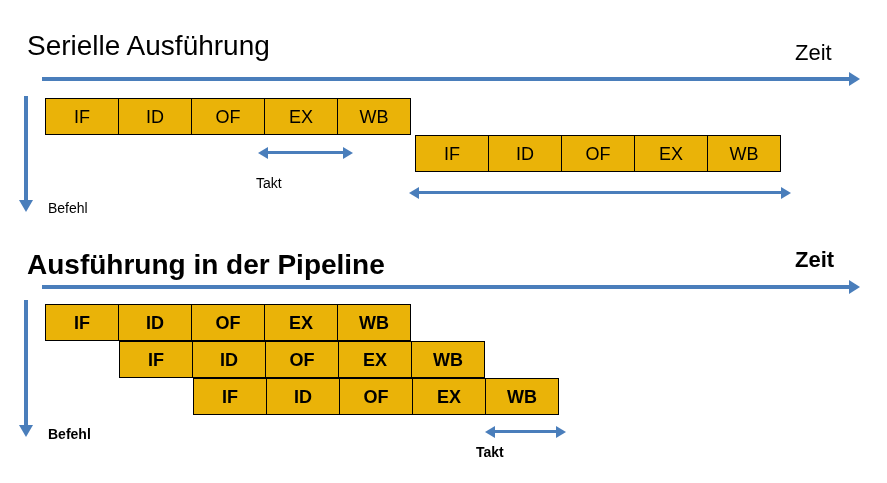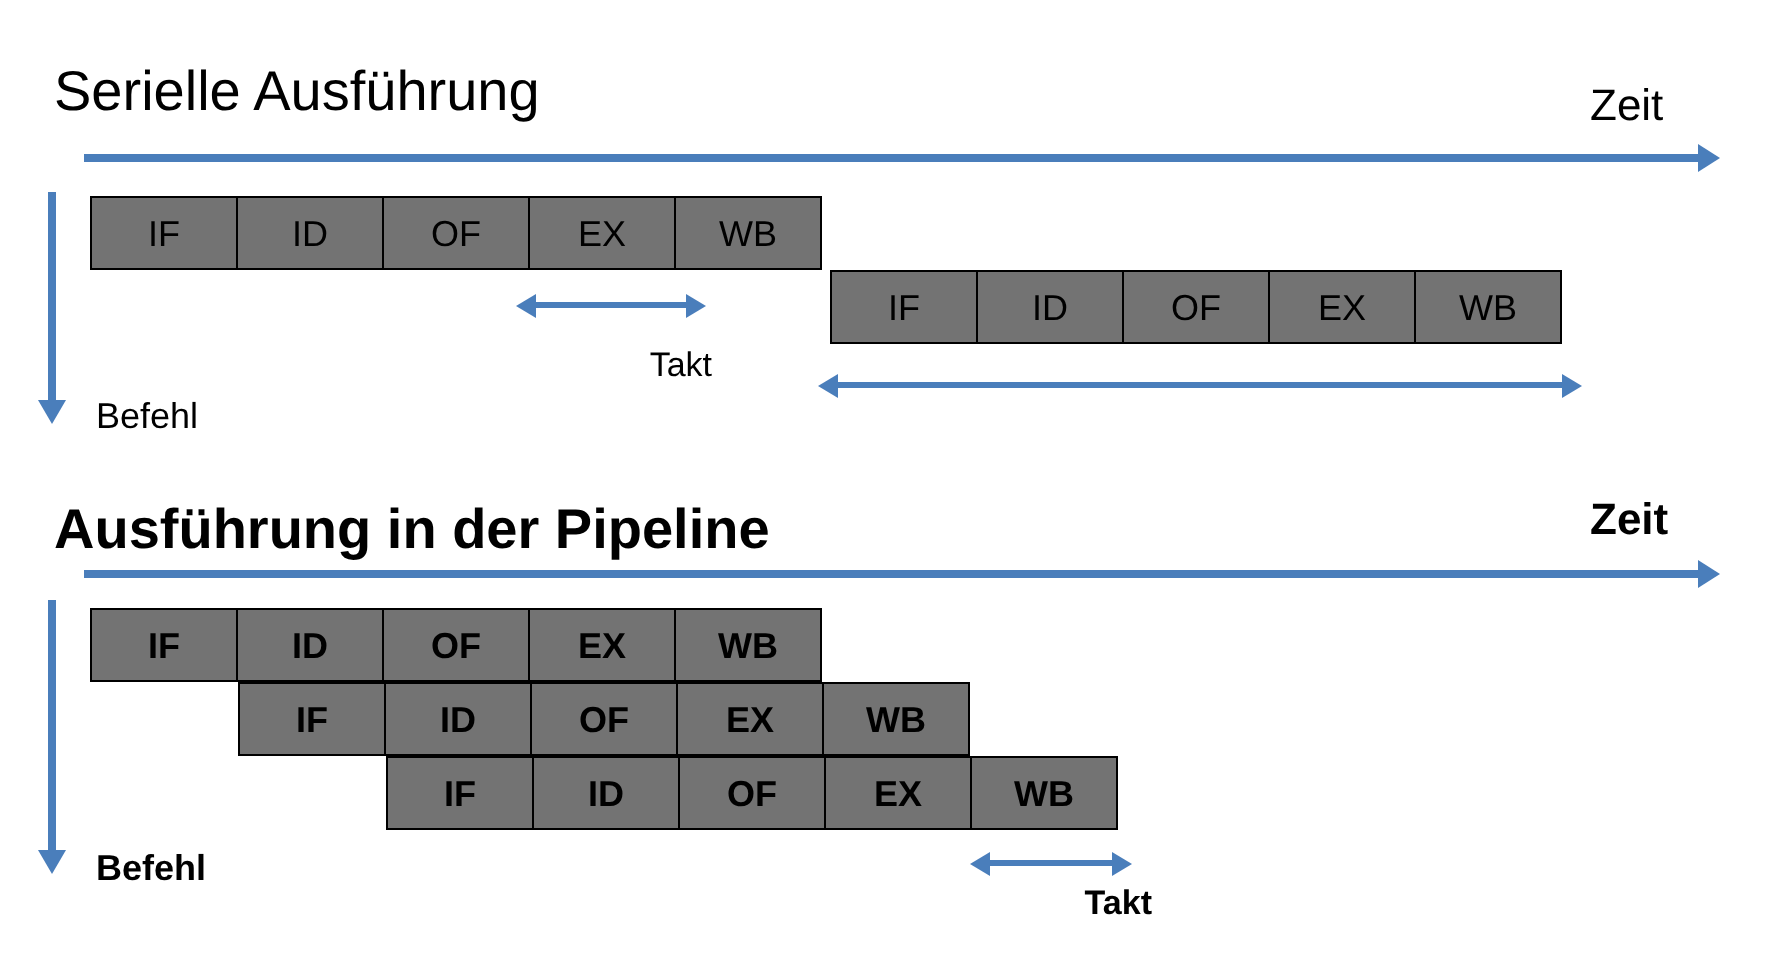--- a/index.html
+++ b/index.html
@@ -38,29 +38,29 @@
 
   
   .instr-axis{position:absolute;width:4px;background:#4A7EBB;}
   .instr-axis::after{
     content:"";position:absolute;left:-5px;bottom:-11px;
     width:0;height:0;
     border-top:12px solid #4A7EBB;
     border-left:7px solid transparent;
     border-right:7px solid transparent;
   }
-  .instr-label{position:absolute;font-size:18px;line-height:21px;white-space:nowrap;}
+  .instr-label{position:absolute;font-size:14px;line-height:21px;white-space:nowrap;}
 
   
   .stage-row{position:absolute;display:flex;}
   .stage{
     box-sizing:border-box;
     width:74px;height:37px;
     border:1px solid #000000;
-    background:#737373;
+    background:#eab308;
     display:flex;align-items:center;justify-content:center;
     font-size:18px;line-height:18px;
     margin-left:-1px;
   }
   .stage:first-child{margin-left:0;}
 
   
   .measure{position:absolute;height:3px;background:#4A7EBB;}
   .measure::before{
     content:"";position:absolute;left:-9px;top:-4.5px;
@@ -69,21 +69,21 @@
     border-top:6px solid transparent;
     border-bottom:6px solid transparent;
   }
   .measure::after{
     content:"";position:absolute;right:-9px;top:-4.5px;
     width:0;height:0;
     border-left:10px solid #4A7EBB;
     border-top:6px solid transparent;
     border-bottom:6px solid transparent;
   }
-  .measure-label{position:absolute;font-size:17px;line-height:20px;white-space:nowrap;text-align:right;}
+  .measure-label{position:absolute;font-size:14px;line-height:20px;white-space:nowrap;text-align:left;}
 </style>
 </head>
 <body>
 
 <div class="slide">
 
   <div class="panel" id="panel-serial">
 
     <div class="title" style="left:27px;top:14px;">Serielle Ausführung</div>
 

